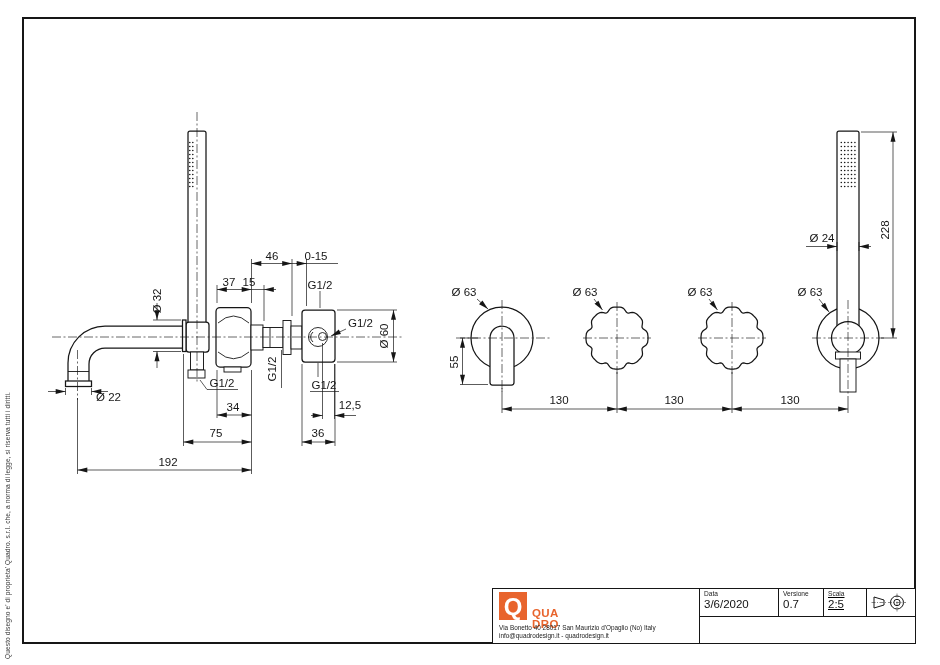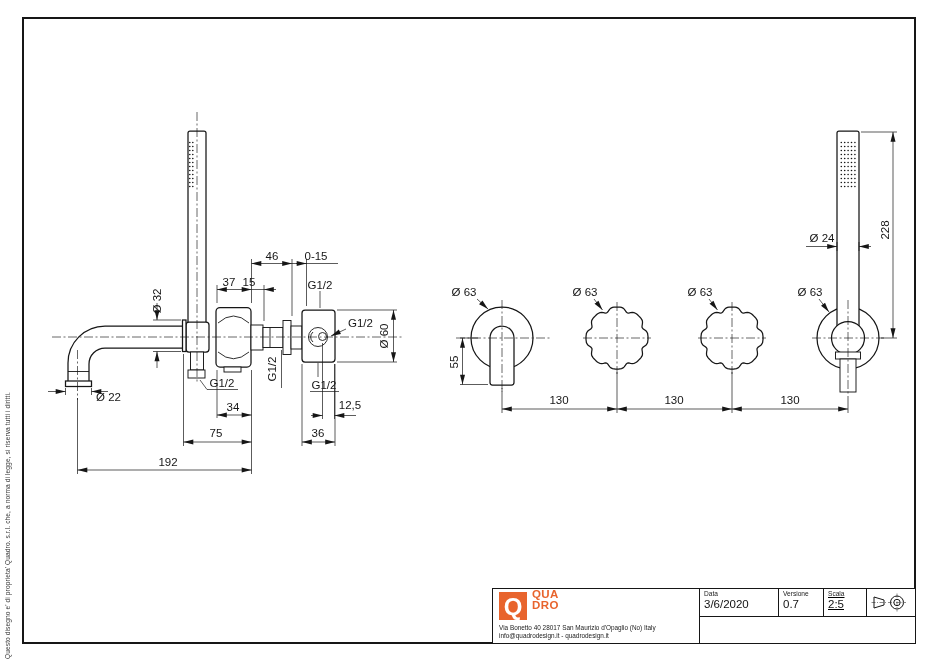--- a/index.html
+++ b/index.html
@@ -19,21 +19,21 @@
   .dim  { stroke:#161616; stroke-width:.7; fill:none; }
   .cl   { stroke:#161616; stroke-width:.65; fill:none; stroke-dasharray:9 2.5 2 2.5; }
   .dots { fill:#161616; stroke:none; }
   
   .tblock { position:absolute; left:492px; top:588px; width:424px; height:56px;
             border:1.6px solid #161616; display:flex; background:#fff; }
   .tb-left { width:211px; border-right:1.3px solid #161616; position:relative; }
   .logo-sq { position:absolute; left:6px; top:3px; width:28px; height:28px;
              background:#e8642d; color:#fff; font-weight:bold; font-size:24px;
              text-align:center; line-height:29px; }
-  .logo-txt { position:absolute; left:39px; top:0; color:#e8642d; font-weight:bold;
+  .logo-txt { position:absolute; left:39px; top:19px; color:#e8642d; font-weight:bold;
               font-size:11.5px; line-height:11px; letter-spacing:.4px; }
   .addr { position:absolute; left:6px; bottom:3px; font-size:6.4px; line-height:8px; color:#222; }
   .tb-right { flex:1; display:flex; flex-direction:column; }
   .tb-row1 { height:28px; display:flex; border-bottom:1.3px solid #161616; }
   .tb-row2 { flex:1; }
   .cell { border-right:1.3px solid #161616; padding:1px 4px; }
   .cell:last-child { border-right:none; }
   .cell .lab { font-size:6.6px; color:#222; }
   .cell .val { font-size:11.5px; color:#111; margin-top:1px; }
   .c-data { width:79px; } .c-vers { width:45px; } .c-scala { width:43px;text-decoration:underline; }

